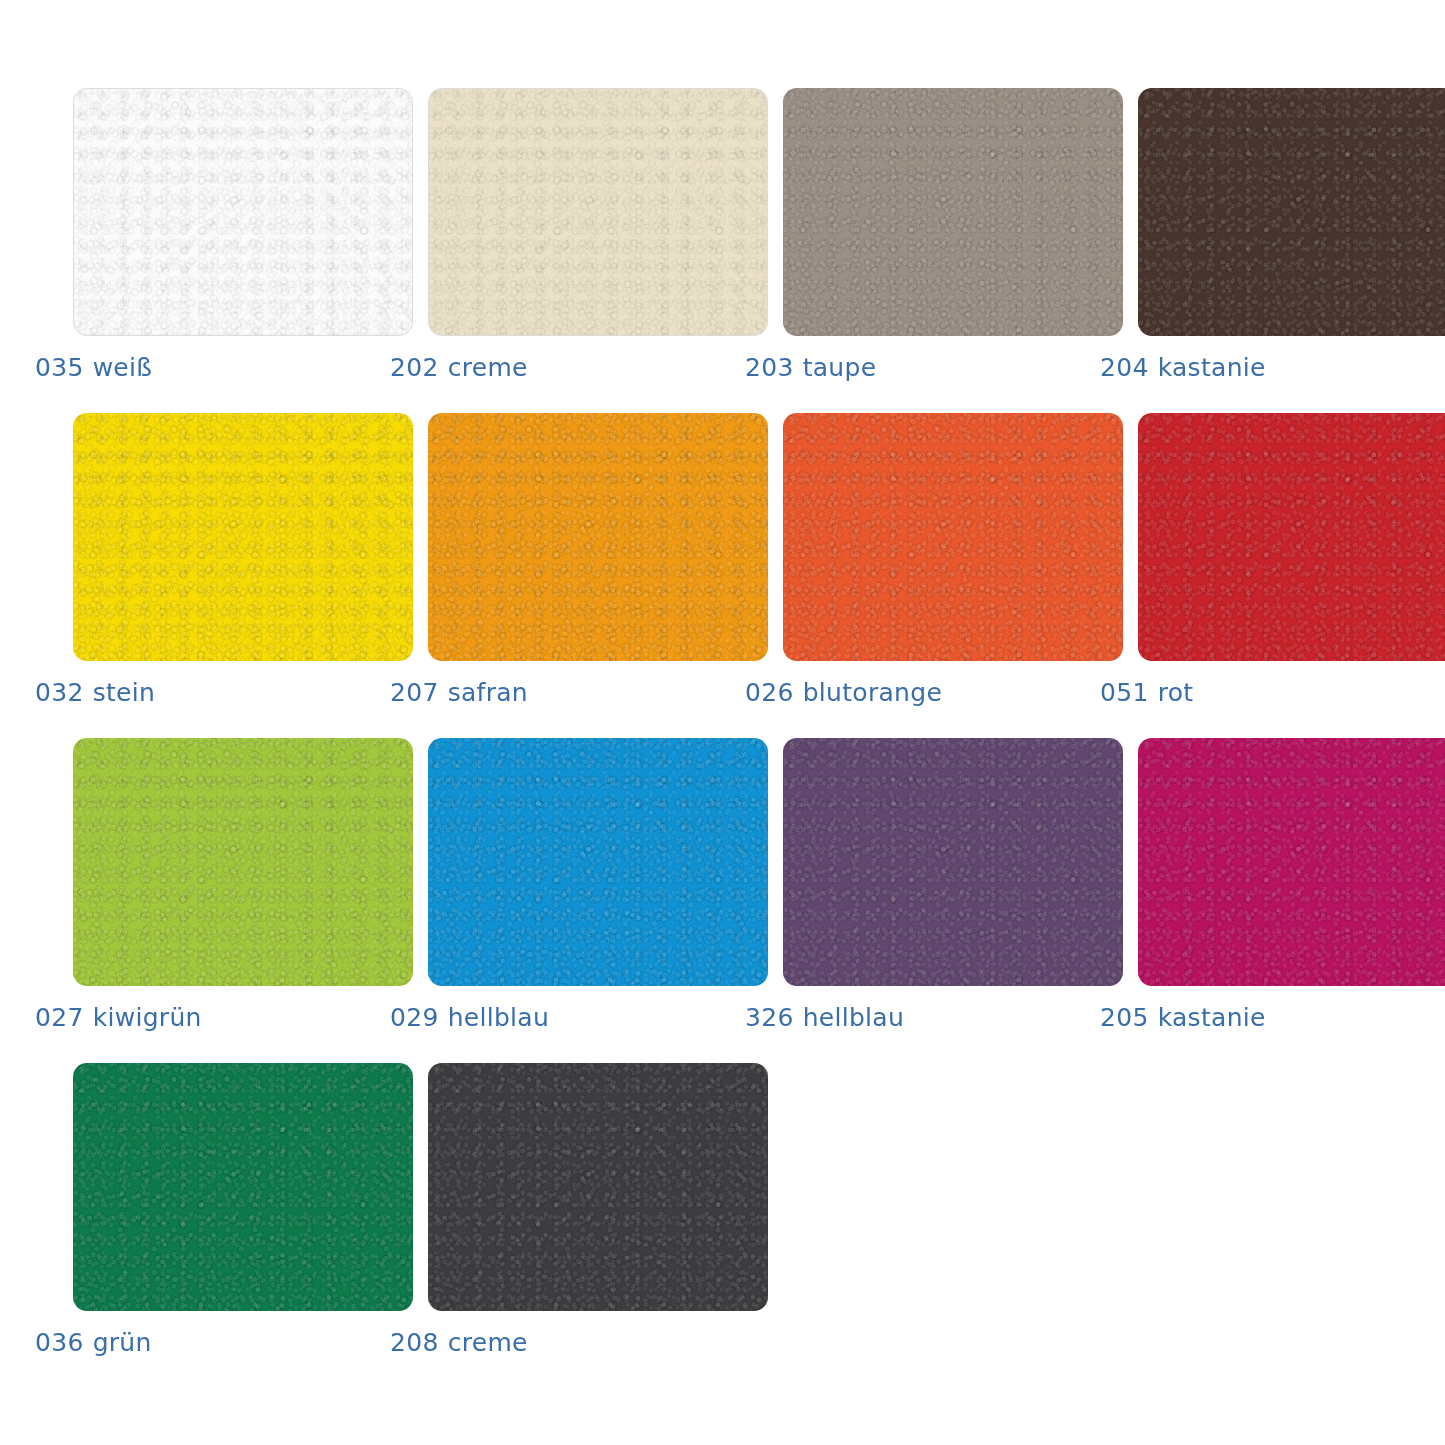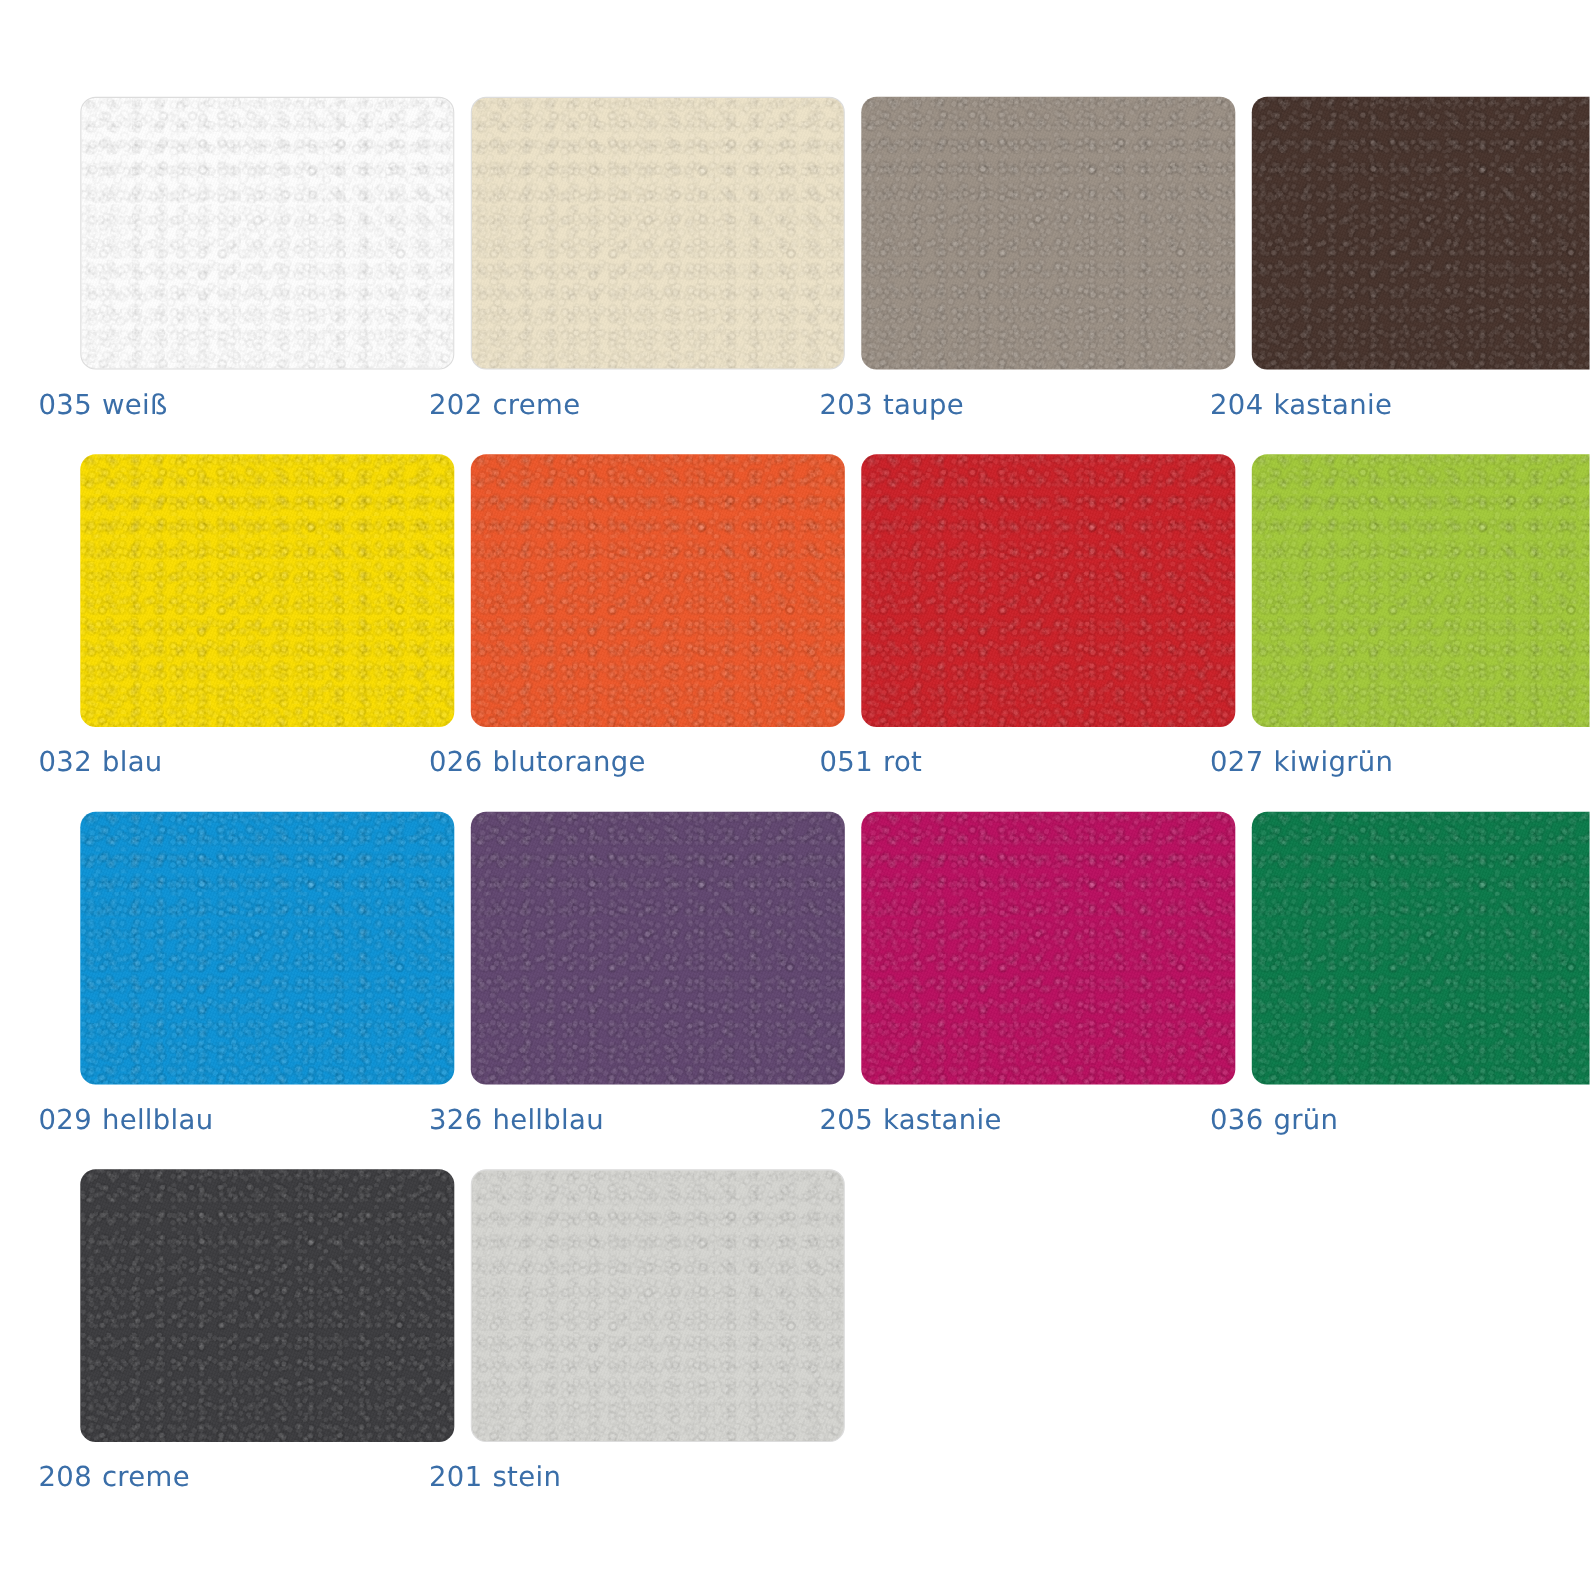--- a/index.html
+++ b/index.html
@@ -136,21 +136,27 @@
       <div class="swatch-cell">
         <div class="swatch-chip" style="background-color: rgb(71, 51, 44);">
           <div class="grain"></div>
         </div>
         <div class="swatch-label"><span class="code">204</span><span class="name">kastanie</span></div>
       </div>
       <div class="swatch-cell">
         <div class="swatch-chip" style="background-color: rgb(250, 222, 0);">
           <div class="grain"></div>
         </div>
-        <div class="swatch-label"><span class="code">032</span><span class="name">blau</span></div>
+        <div class="swatch-label"><span class="code">032</span><span class="name">stein</span></div>
+      </div>
+      <div class="swatch-cell">
+        <div class="swatch-chip" style="background-color: rgb(243, 155, 17);">
+          <div class="grain"></div>
+        </div>
+        <div class="swatch-label"><span class="code">207</span><span class="name">safran</span></div>
       </div>
       <div class="swatch-cell">
         <div class="swatch-chip" style="background-color: rgb(237, 87, 42);">
           <div class="grain"></div>
         </div>
         <div class="swatch-label"><span class="code">026</span><span class="name">blutorange</span></div>
       </div>
       <div class="swatch-cell">
         <div class="swatch-chip" style="background-color: rgb(203, 32, 40);">
           <div class="grain"></div>
@@ -185,21 +191,15 @@
         <div class="swatch-chip" style="background-color: rgb(11, 122, 74);">
           <div class="grain"></div>
         </div>
         <div class="swatch-label"><span class="code">036</span><span class="name">grün</span></div>
       </div>
       <div class="swatch-cell">
         <div class="swatch-chip" style="background-color: rgb(60, 60, 63);">
           <div class="grain"></div>
         </div>
         <div class="swatch-label"><span class="code">208</span><span class="name">creme</span></div>
-      </div>
-      <div class="swatch-cell">
-        <div class="swatch-chip light-chip" style="background-color: rgb(214, 214, 210);">
-          <div class="grain"></div>
-        </div>
-        <div class="swatch-label"><span class="code">201</span><span class="name">stein</span></div>
       </div>
     </div>
 </div>
 
 </body></html>

